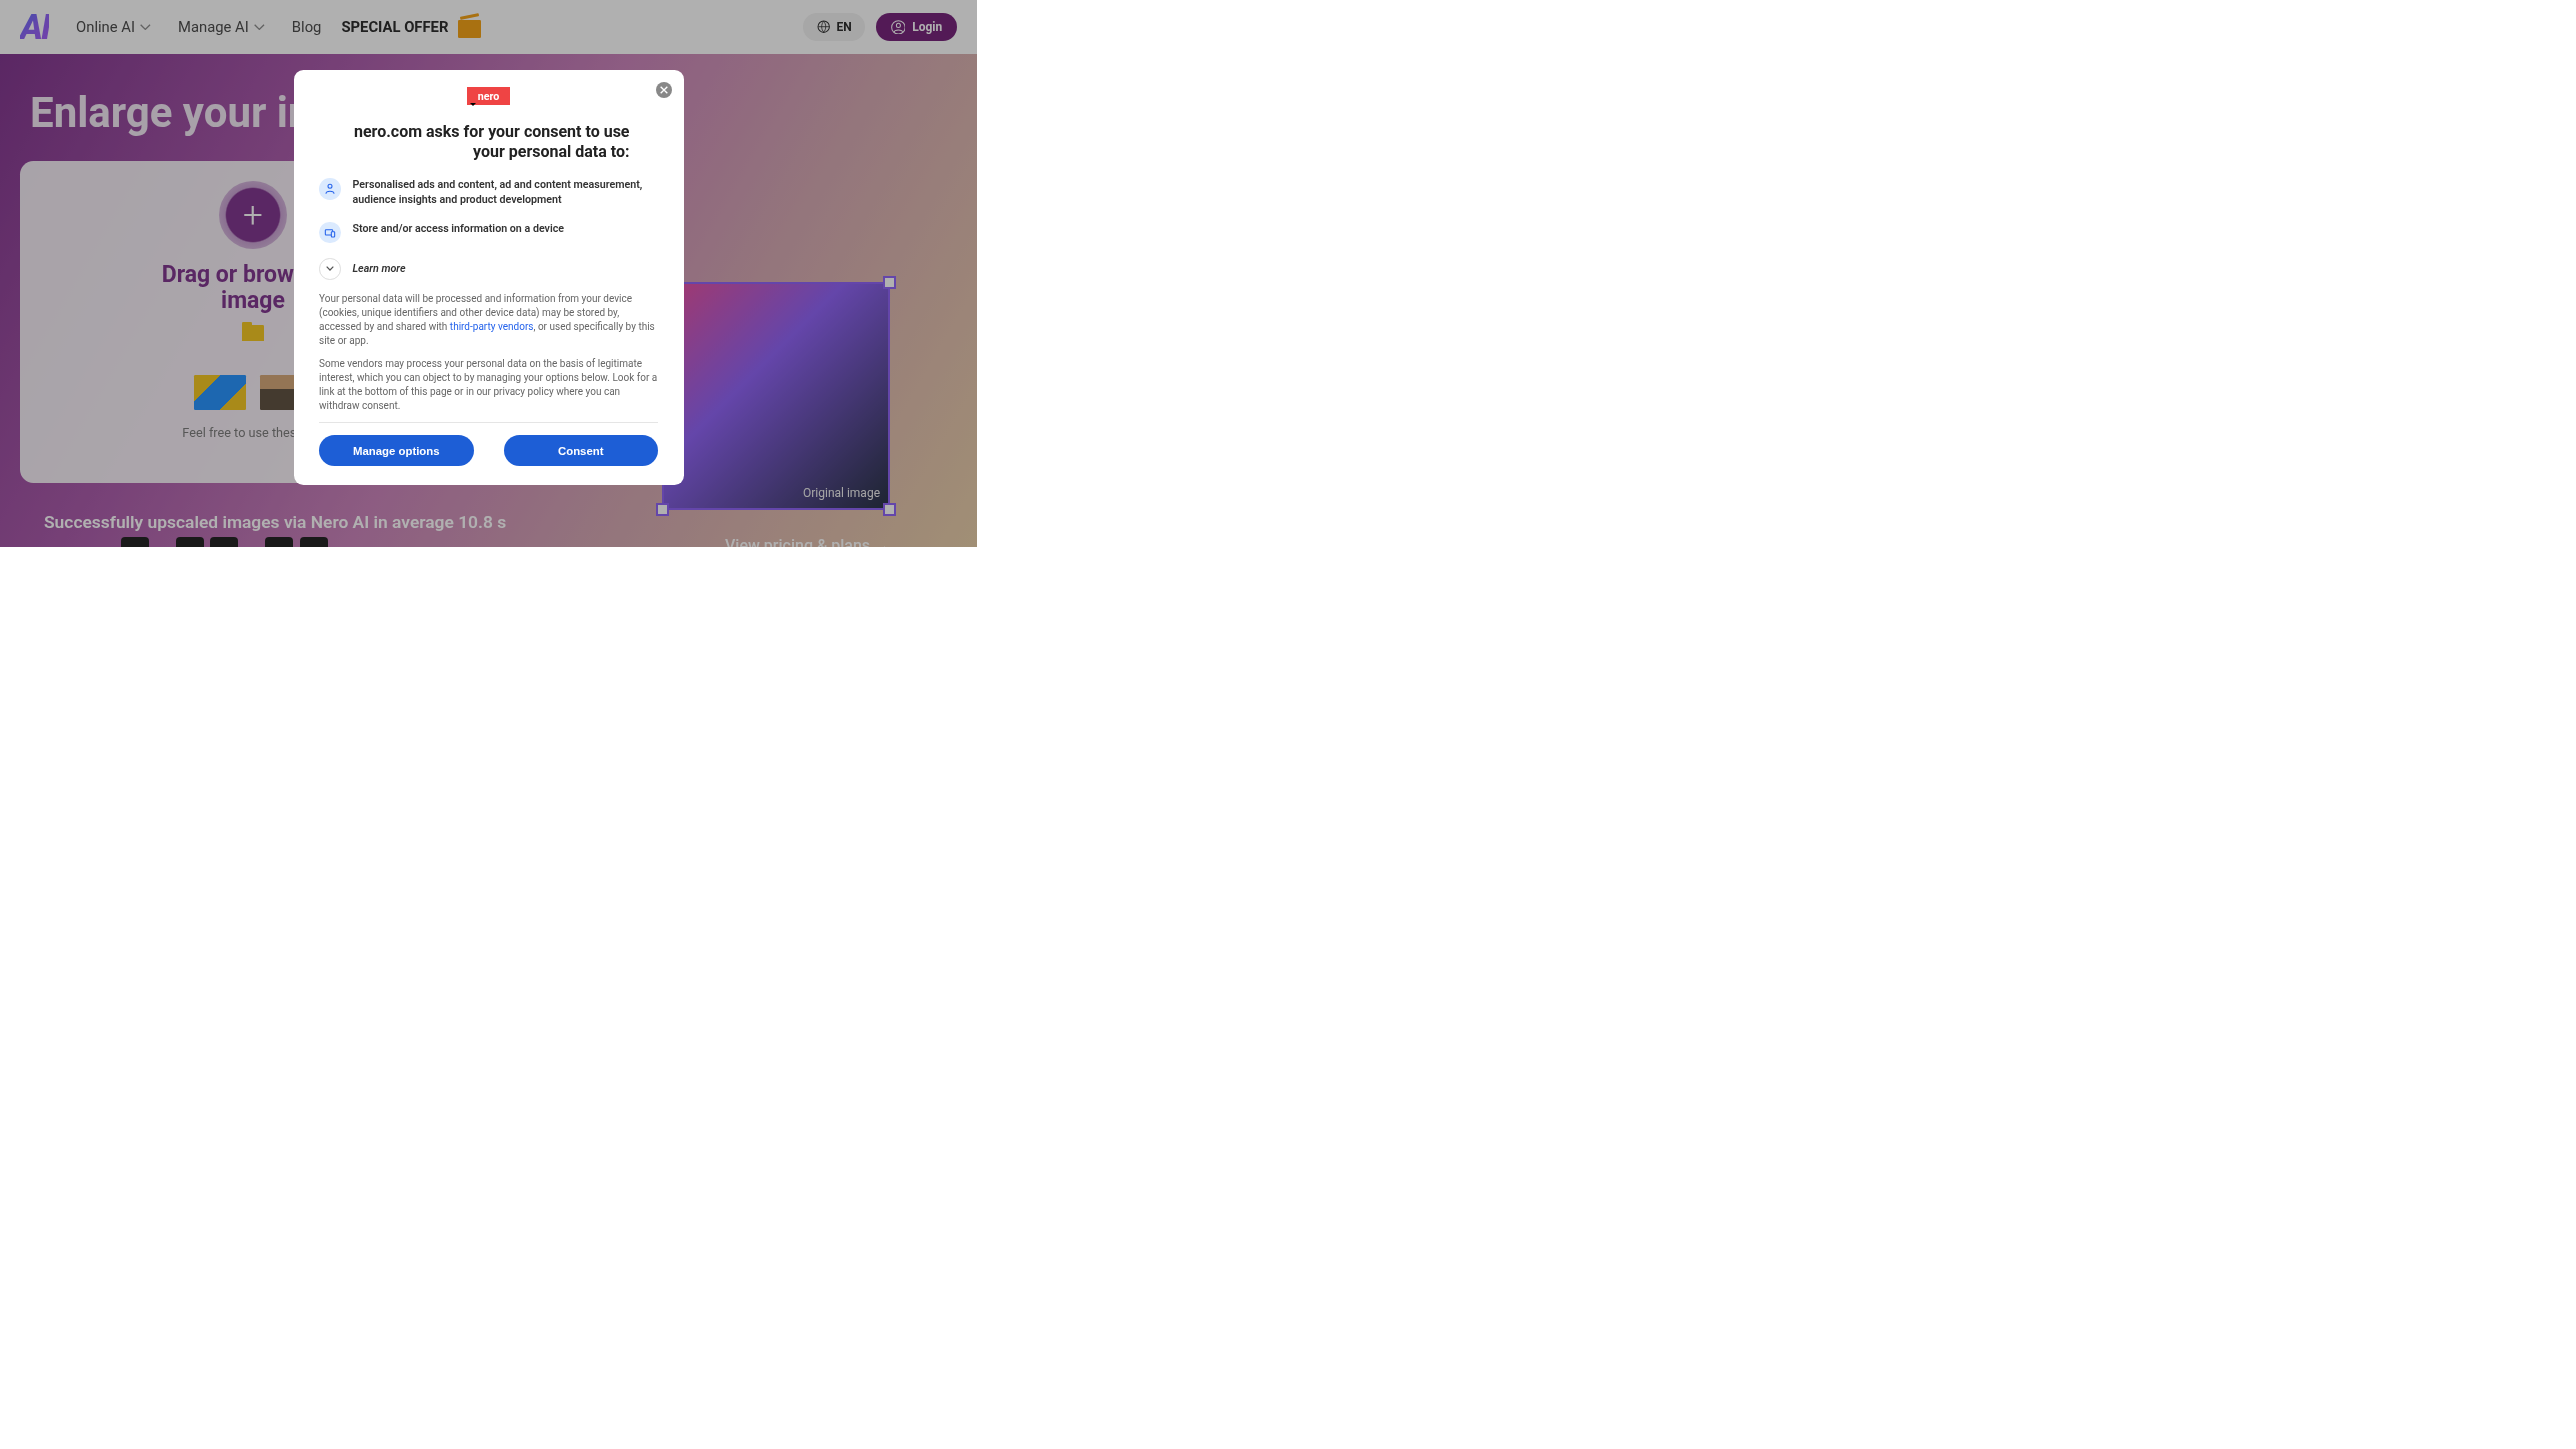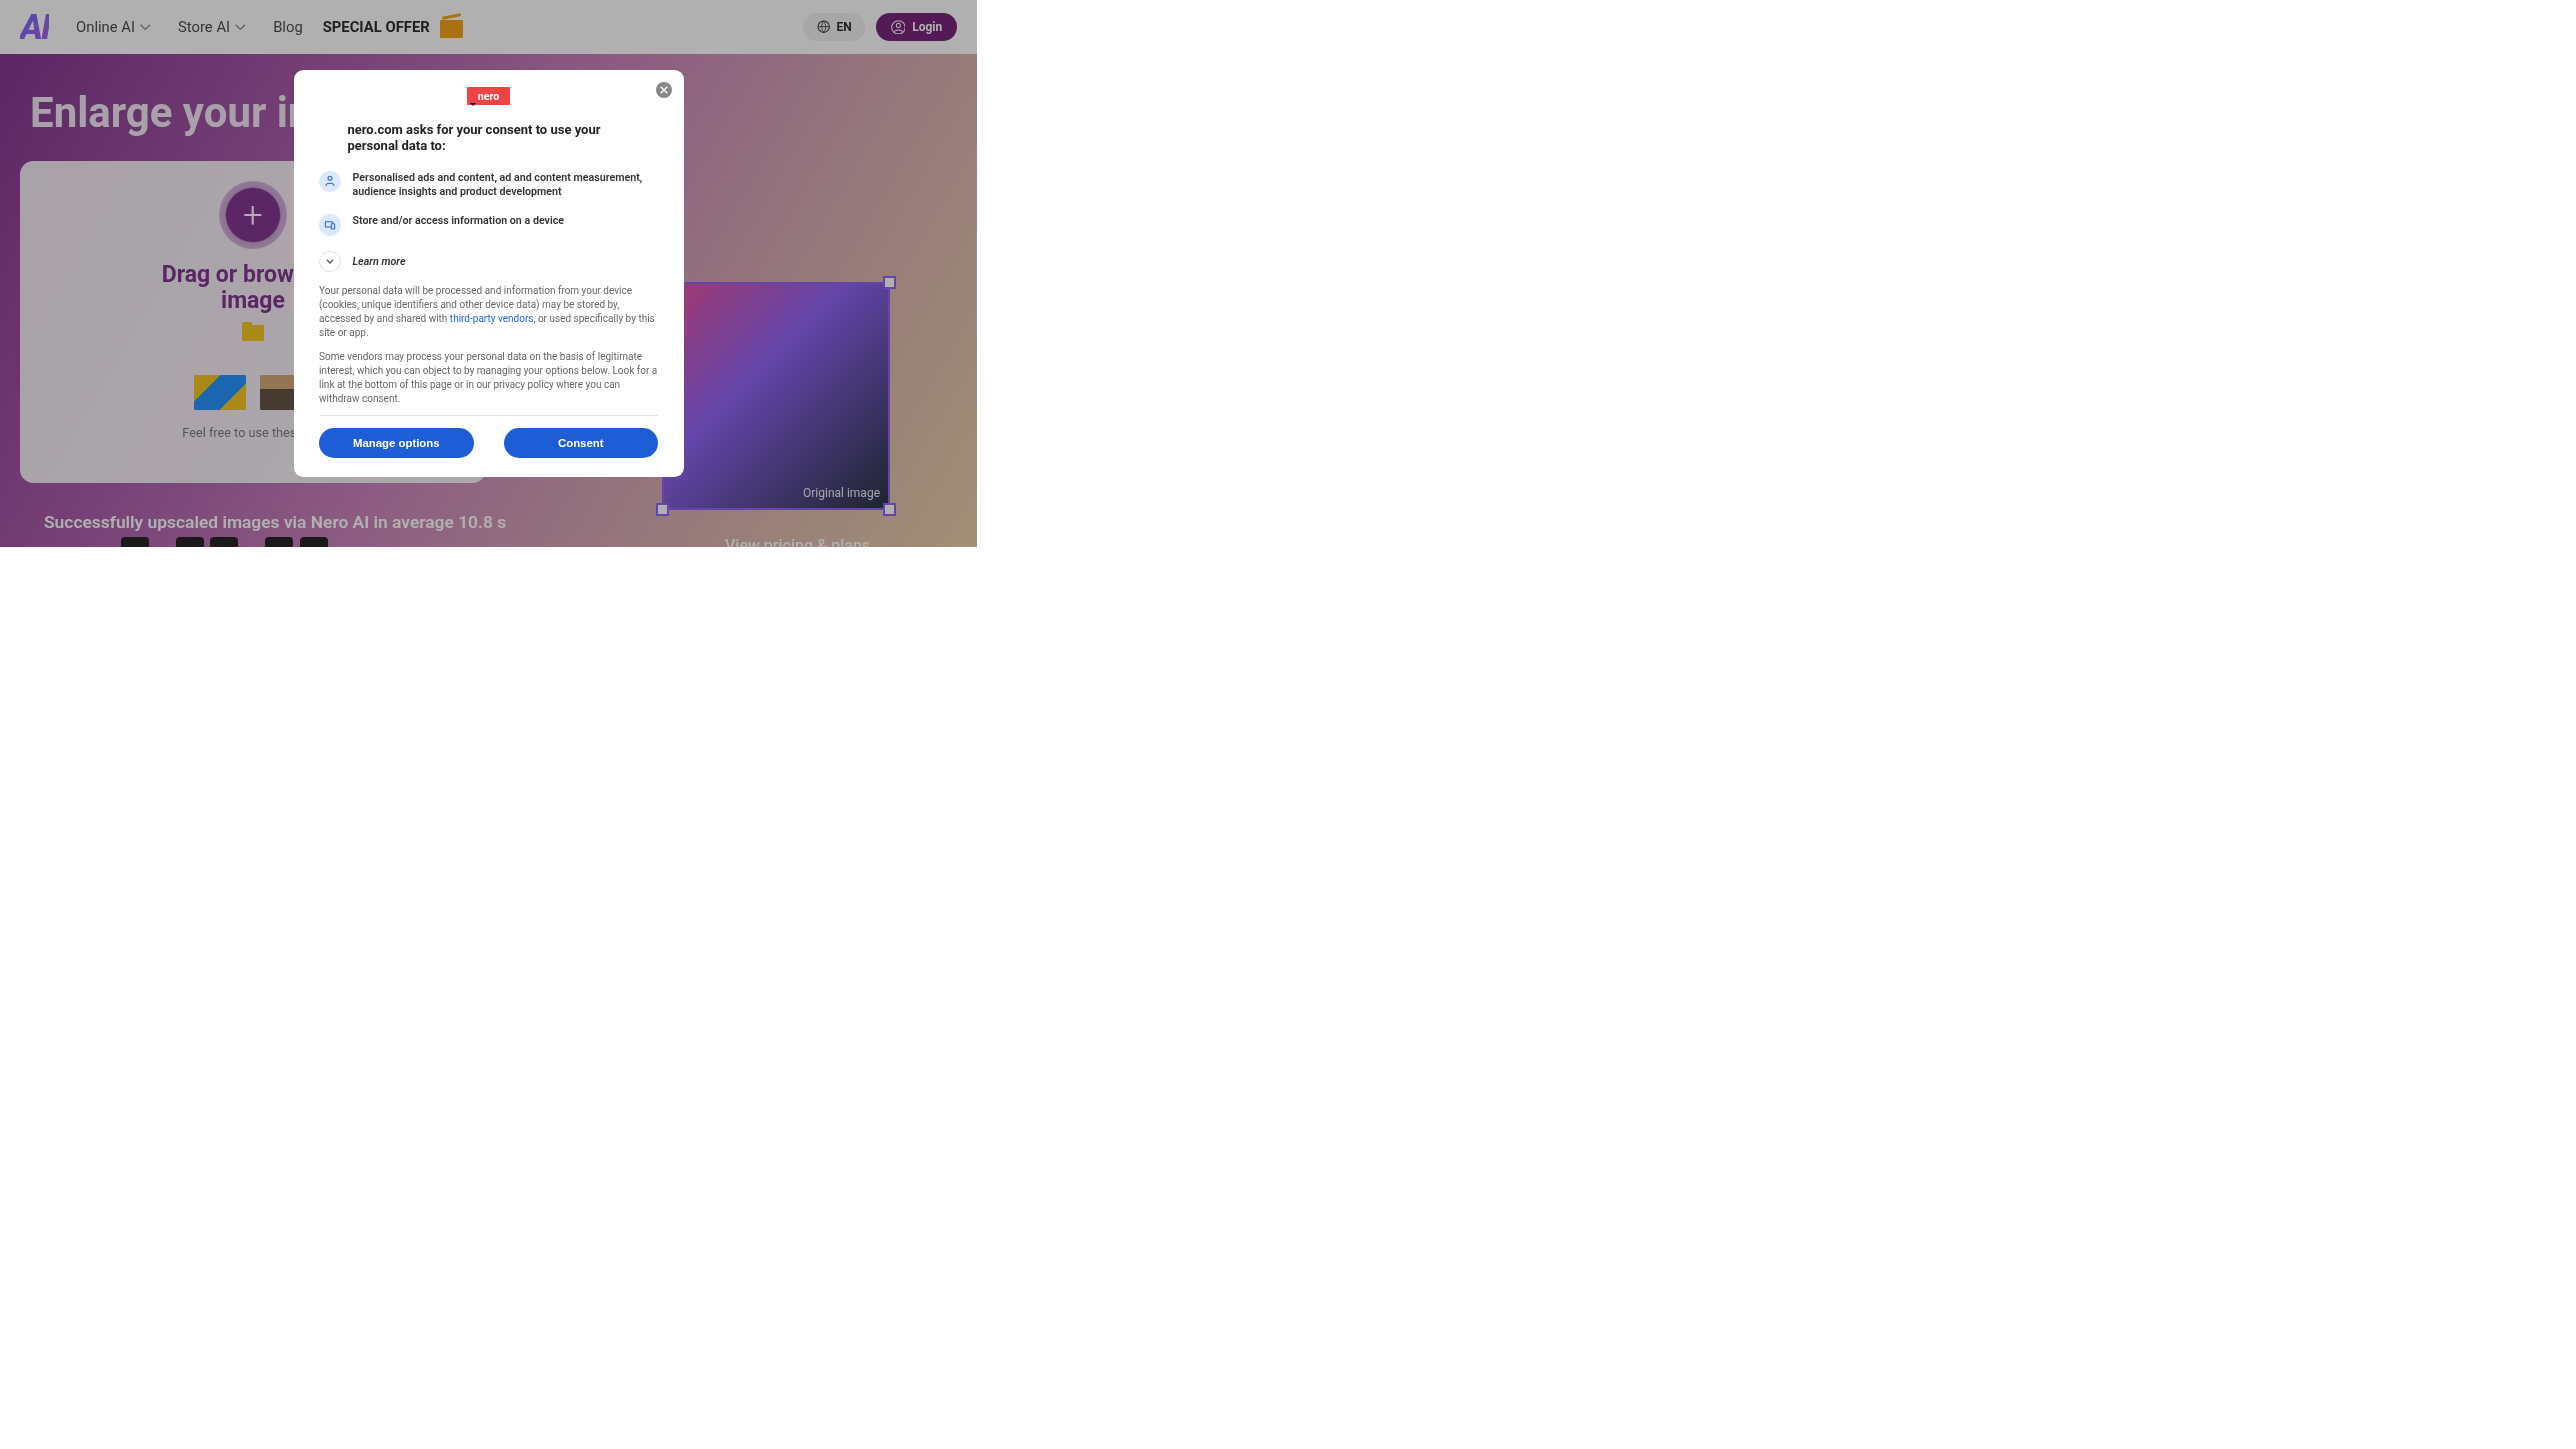--- a/index.html
+++ b/index.html
@@ -188,22 +188,22 @@
   position: relative;
 }
 .nero-logo::after {
   content: "";
   position: absolute;
   bottom: -4.7px; left: 2.7px;
   border: 3.4px solid transparent;
   border-top-color: #000;
 }
 .modal-title {
-  text-align: left;
-  font-size: 13px;
+  text-align: right;
+  font-size: 16px;
   font-weight: 700;
   color: #222;
   margin: 17.4px auto 16px;
   max-width: 282px;
   line-height: 1.25;
 }
 .consent-row { display: flex; align-items: flex-start; gap: 12px; margin-bottom: 14.8px; }
 .consent-icon {
   width: 21.5px; height: 21.5px;
   background: #dbeafe;
@@ -247,21 +247,21 @@
   </div>
   <div class="nav-item">
     <span>Online AI</span>
     <span class="chevron">
       <svg width="10.7" height="6.7" viewBox="0 0 16 10">
           <path d="M1 1 L8 8 L15 1" fill="none" stroke="#888" stroke-width="2"></path>
         </svg>
     </span>
   </div>
   <div class="nav-item">
-    <span>Store AI</span>
+    <span>Manage AI</span>
     <span class="chevron">
       <svg width="10.7" height="6.7" viewBox="0 0 16 10">
           <path d="M1 1 L8 8 L15 1" fill="none" stroke="#888" stroke-width="2"></path>
         </svg>
     </span>
   </div>
   <div class="nav-plain">Blog</div>
   <div class="special-offer">SPECIAL OFFER</div>
   <div class="package-icon"></div>
   <div class="header-right">

